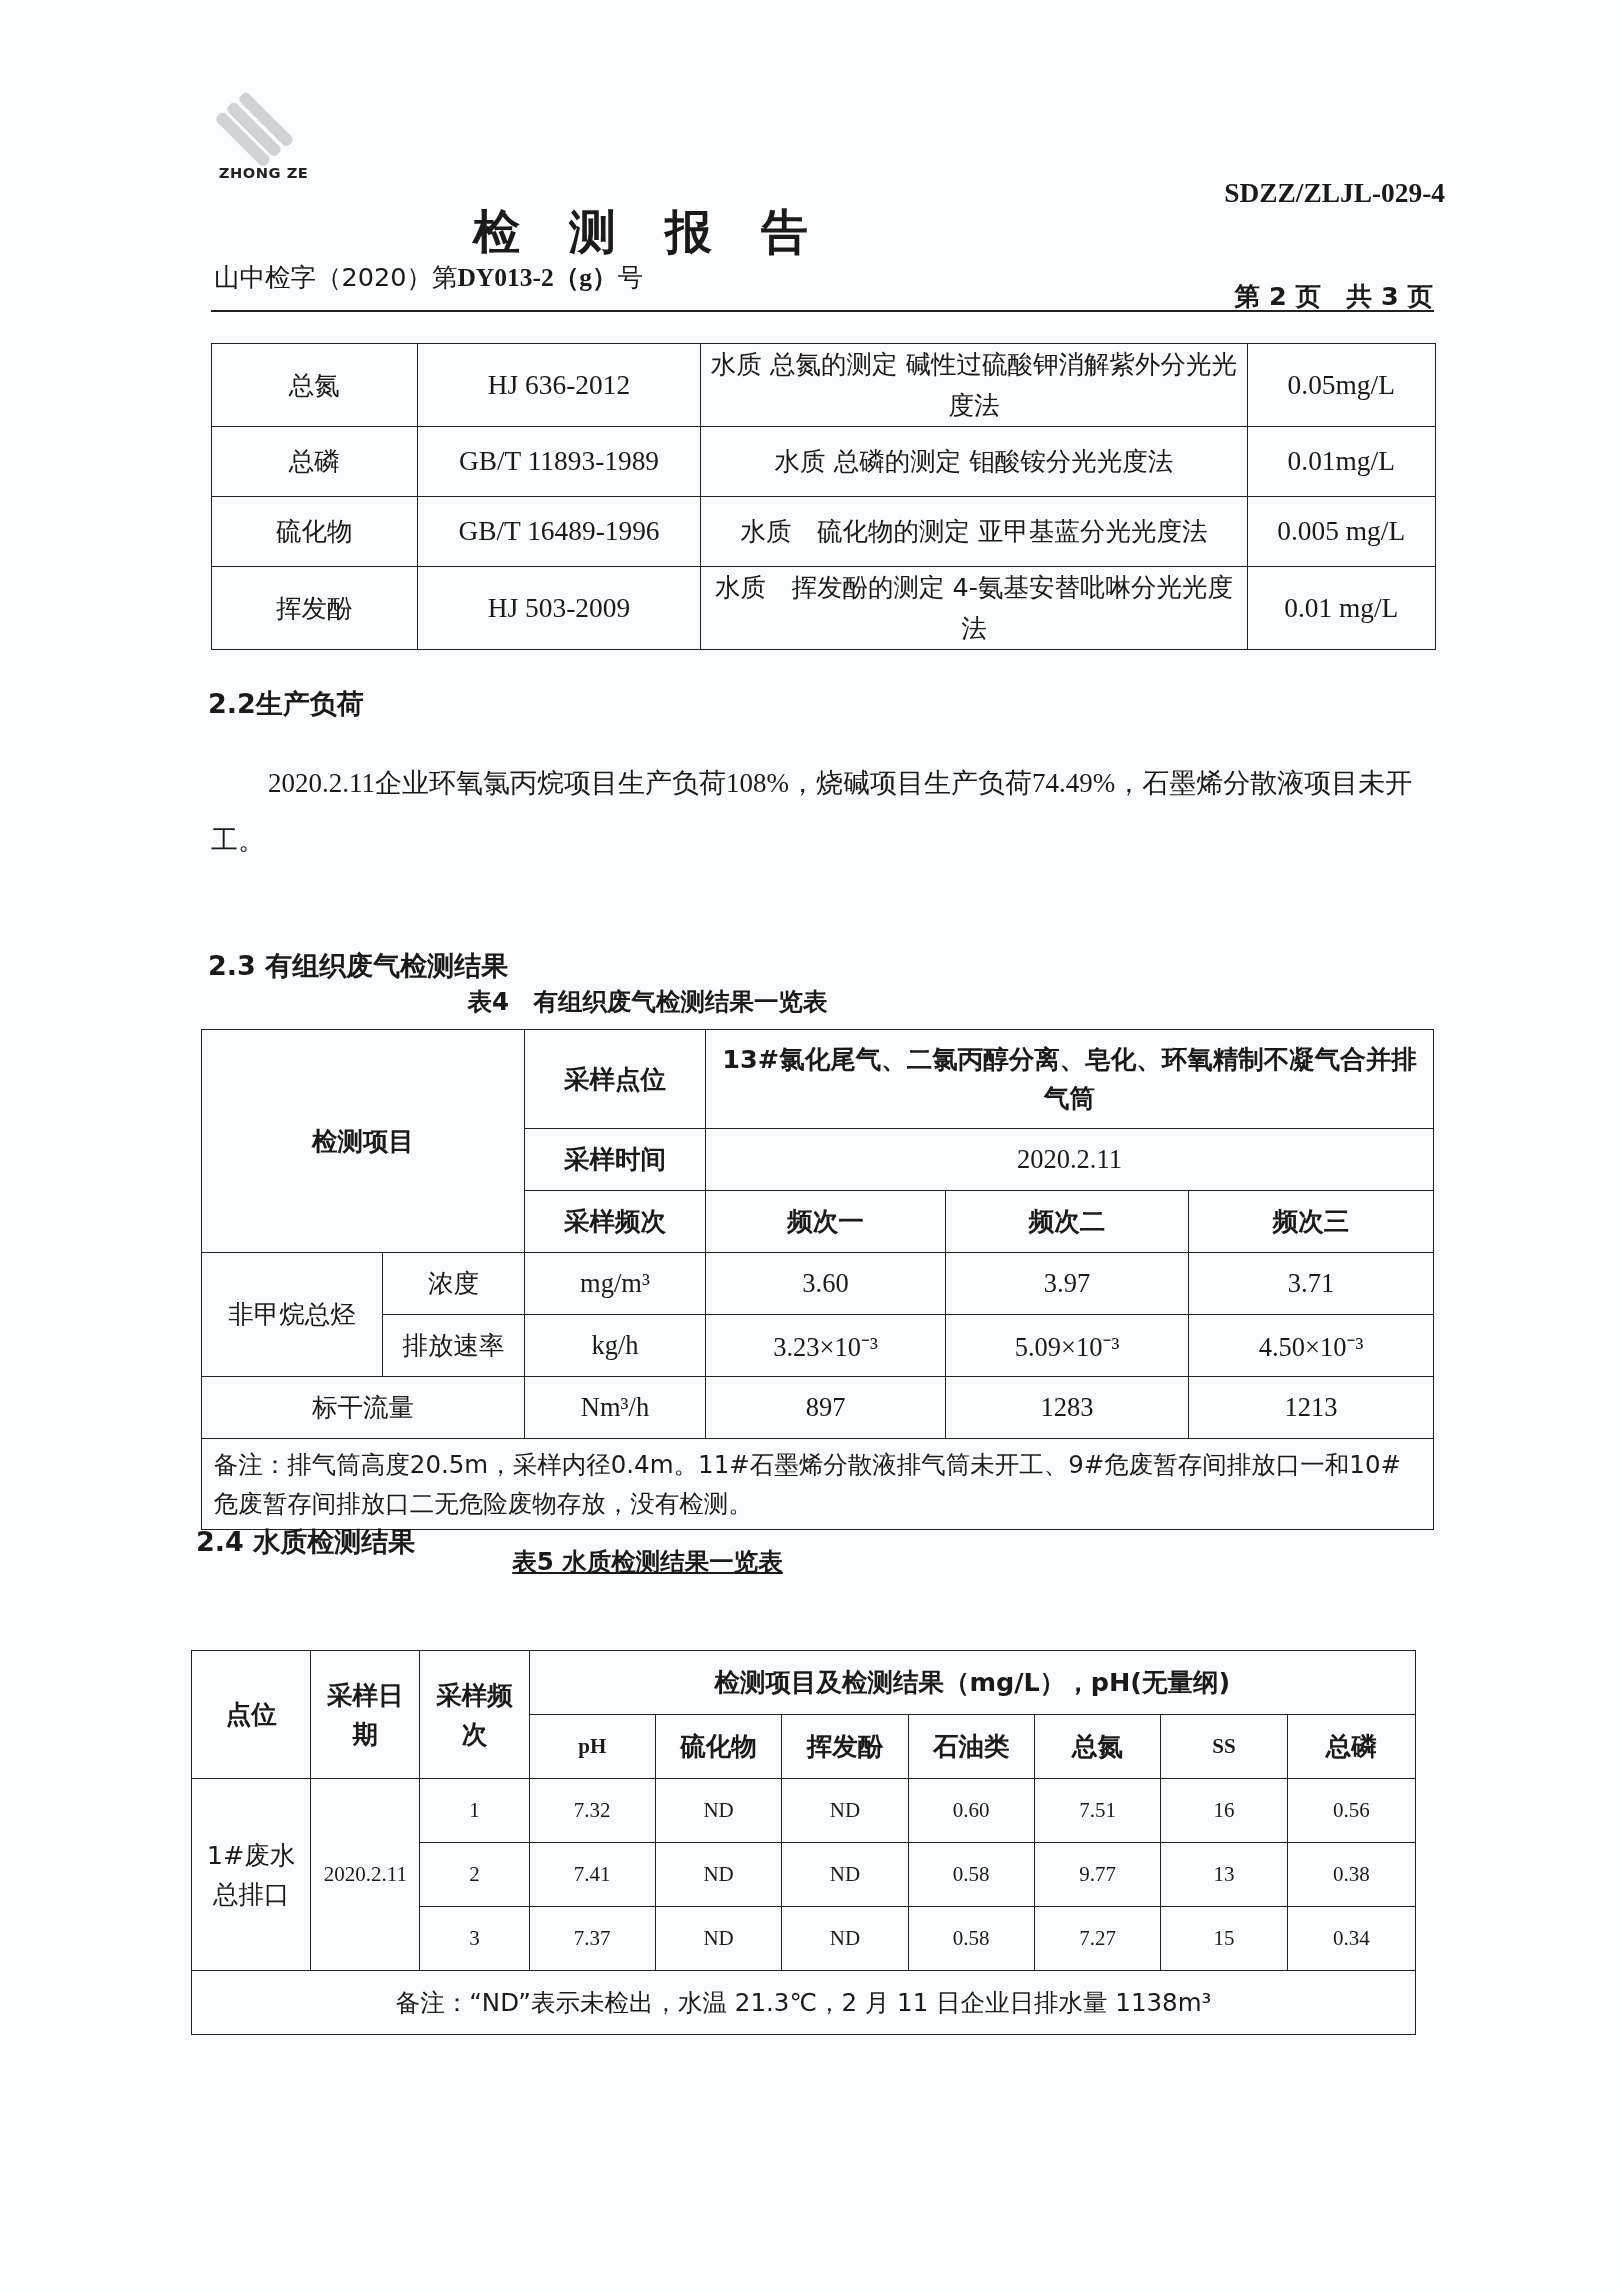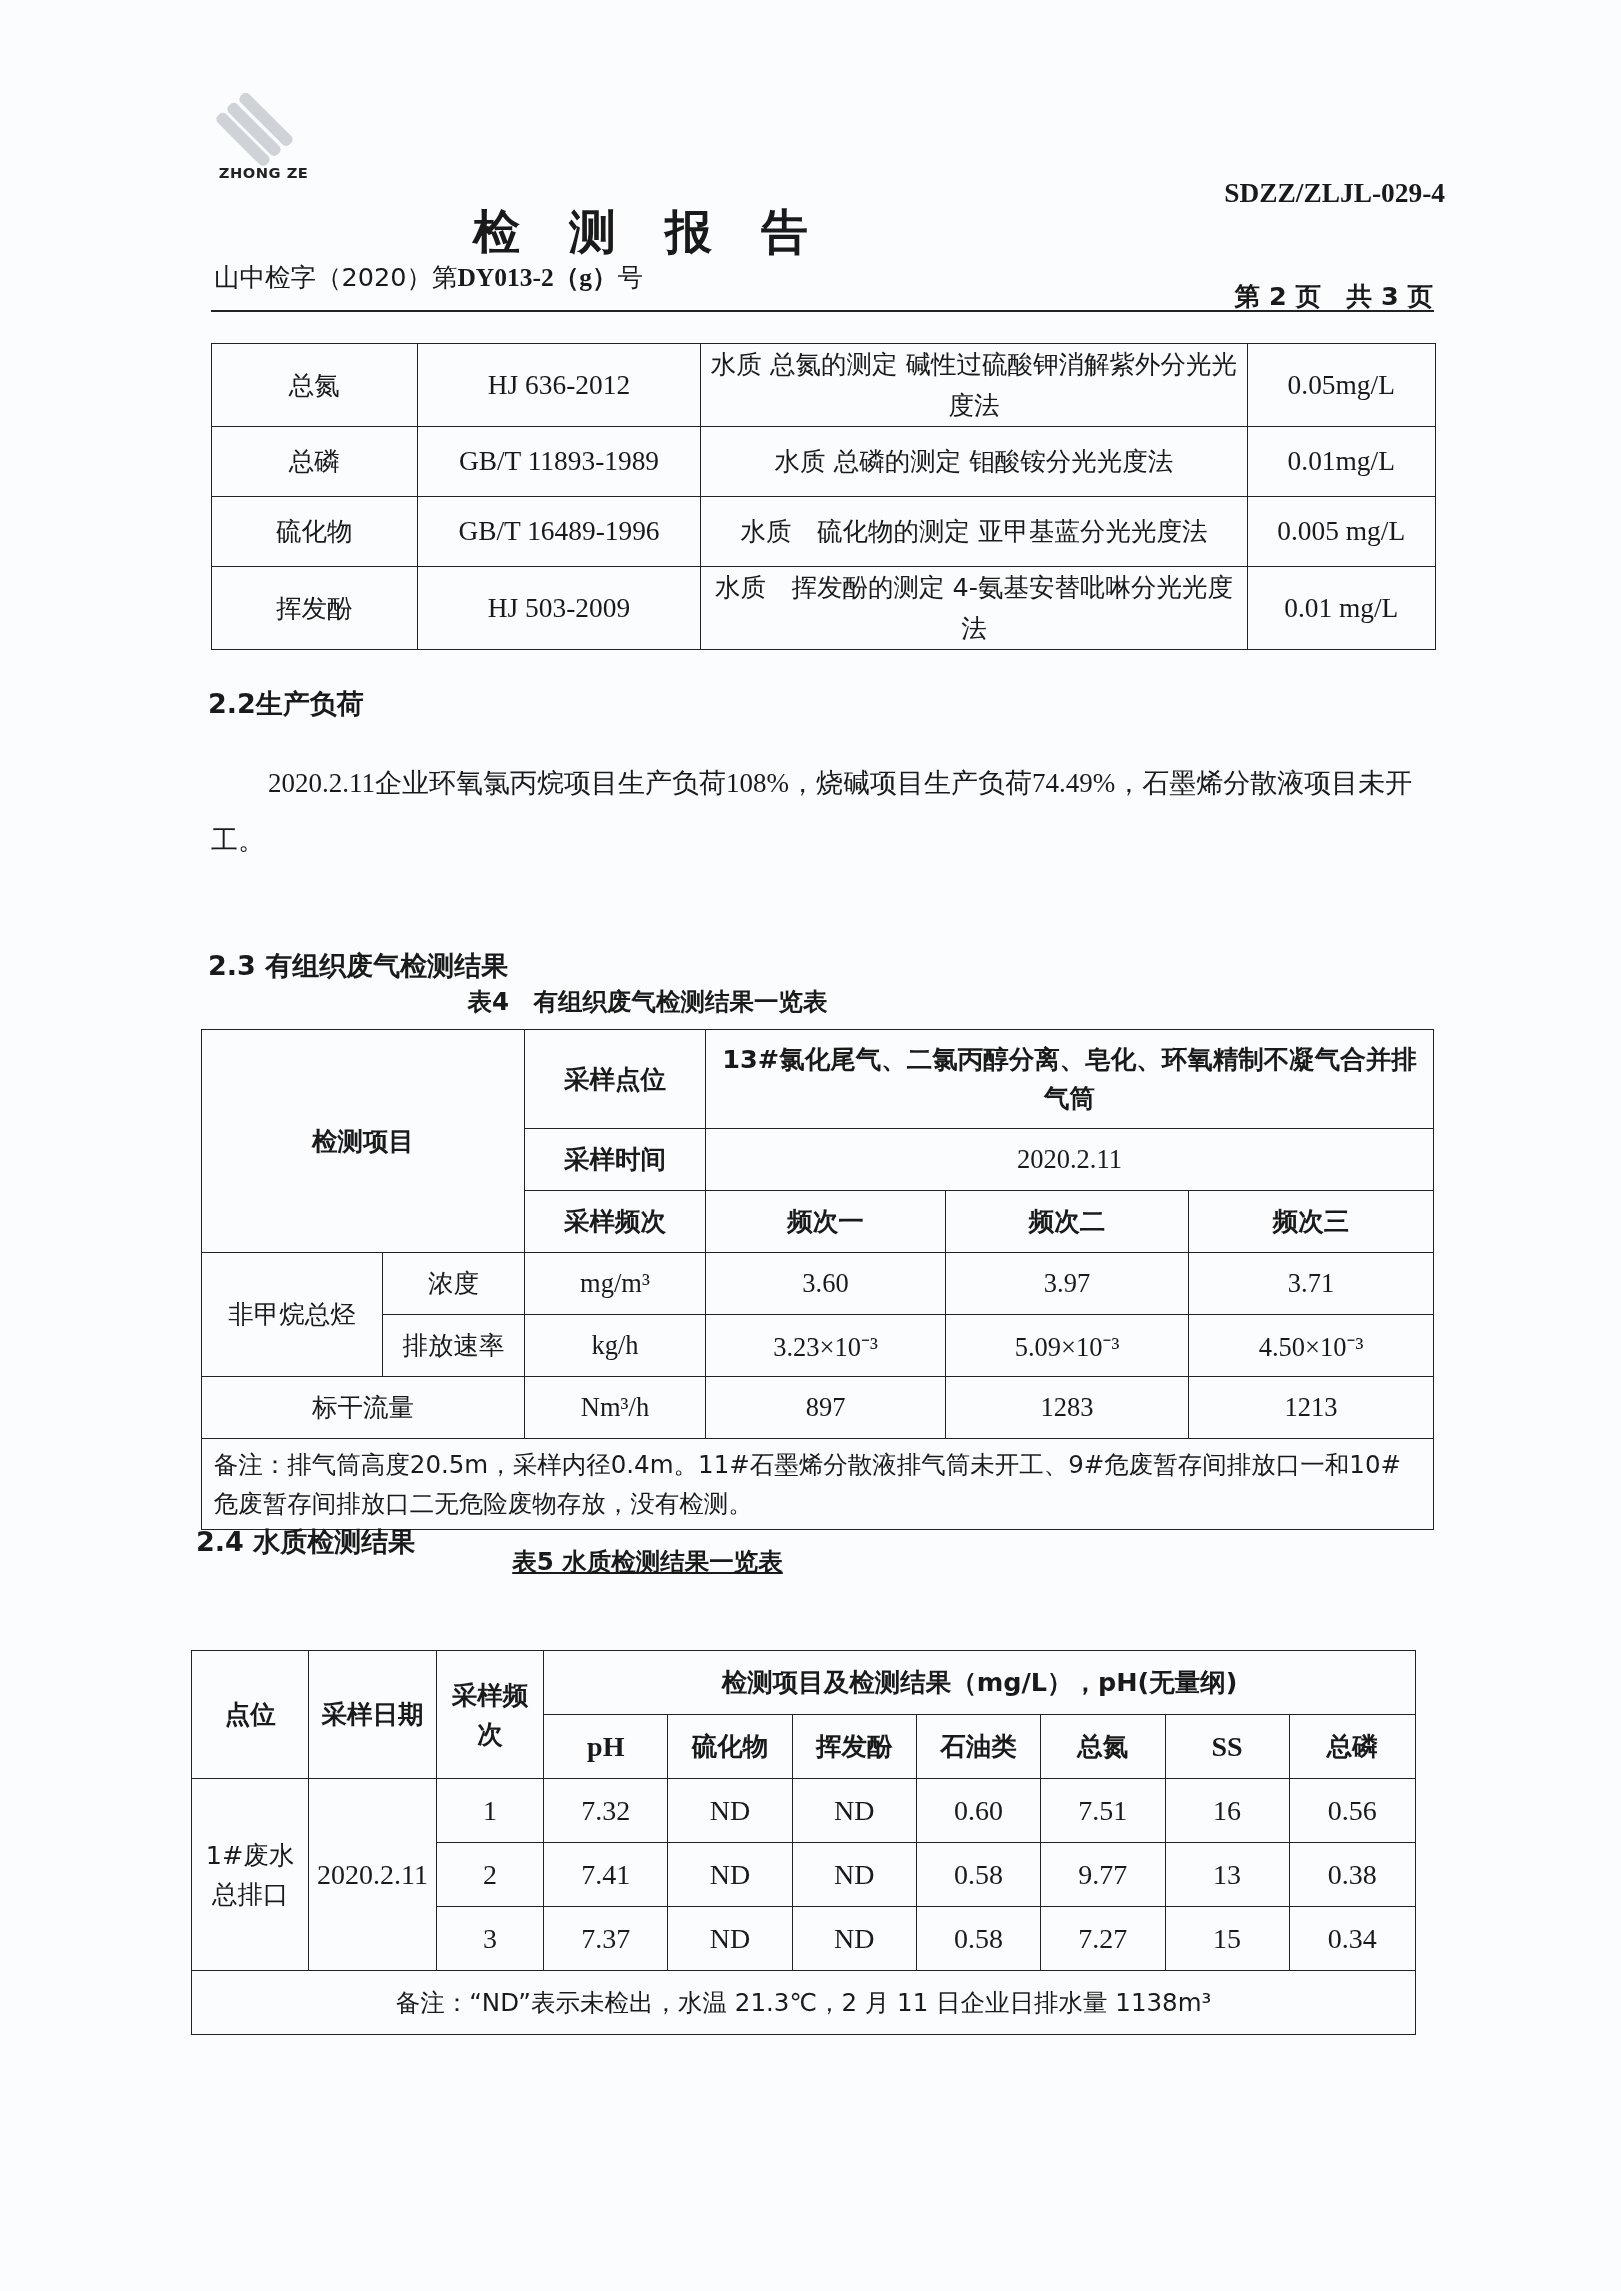--- a/index.html
+++ b/index.html
@@ -31,21 +31,21 @@
 
   .t4 { left:201px; top:1029px; width:1233px; font-size:25.5px; font-family:"DejaVu Sans",sans-serif; }
   .t4 td { height:61px; }
   .t4 .b { font-weight:bold; }
   .t4 .en { font-family:"Liberation Serif",serif; font-size:26.5px; }
   .t4 .note { text-align:left; font-size:24.5px; line-height:39px; padding:5.9px 11.8px; }
 
   .t5 { left:191px; top:1650px; width:1225px; font-size:25.5px; font-family:"DejaVu Sans",sans-serif; }
   .t5 td { height:63px; }
   .t5 .b { font-weight:bold; }
-  .t5 .en { font-family:"Liberation Serif",serif; font-size:28px; }
+  .t5 .en { font-family:"Liberation Serif",serif; font-size:21px; }
 </style>
 </head>
 <body>
 
 <div class="abs logo">
   <div class="bar" style="left:49px;top:-7.8px;"></div>
   <div class="bar" style="left:37px;top:2px;"></div>
   <div class="bar" style="left:25.5px;top:11.8px;"></div>
   <span class="logo-text">ZHONG ZE</span>
 </div>

